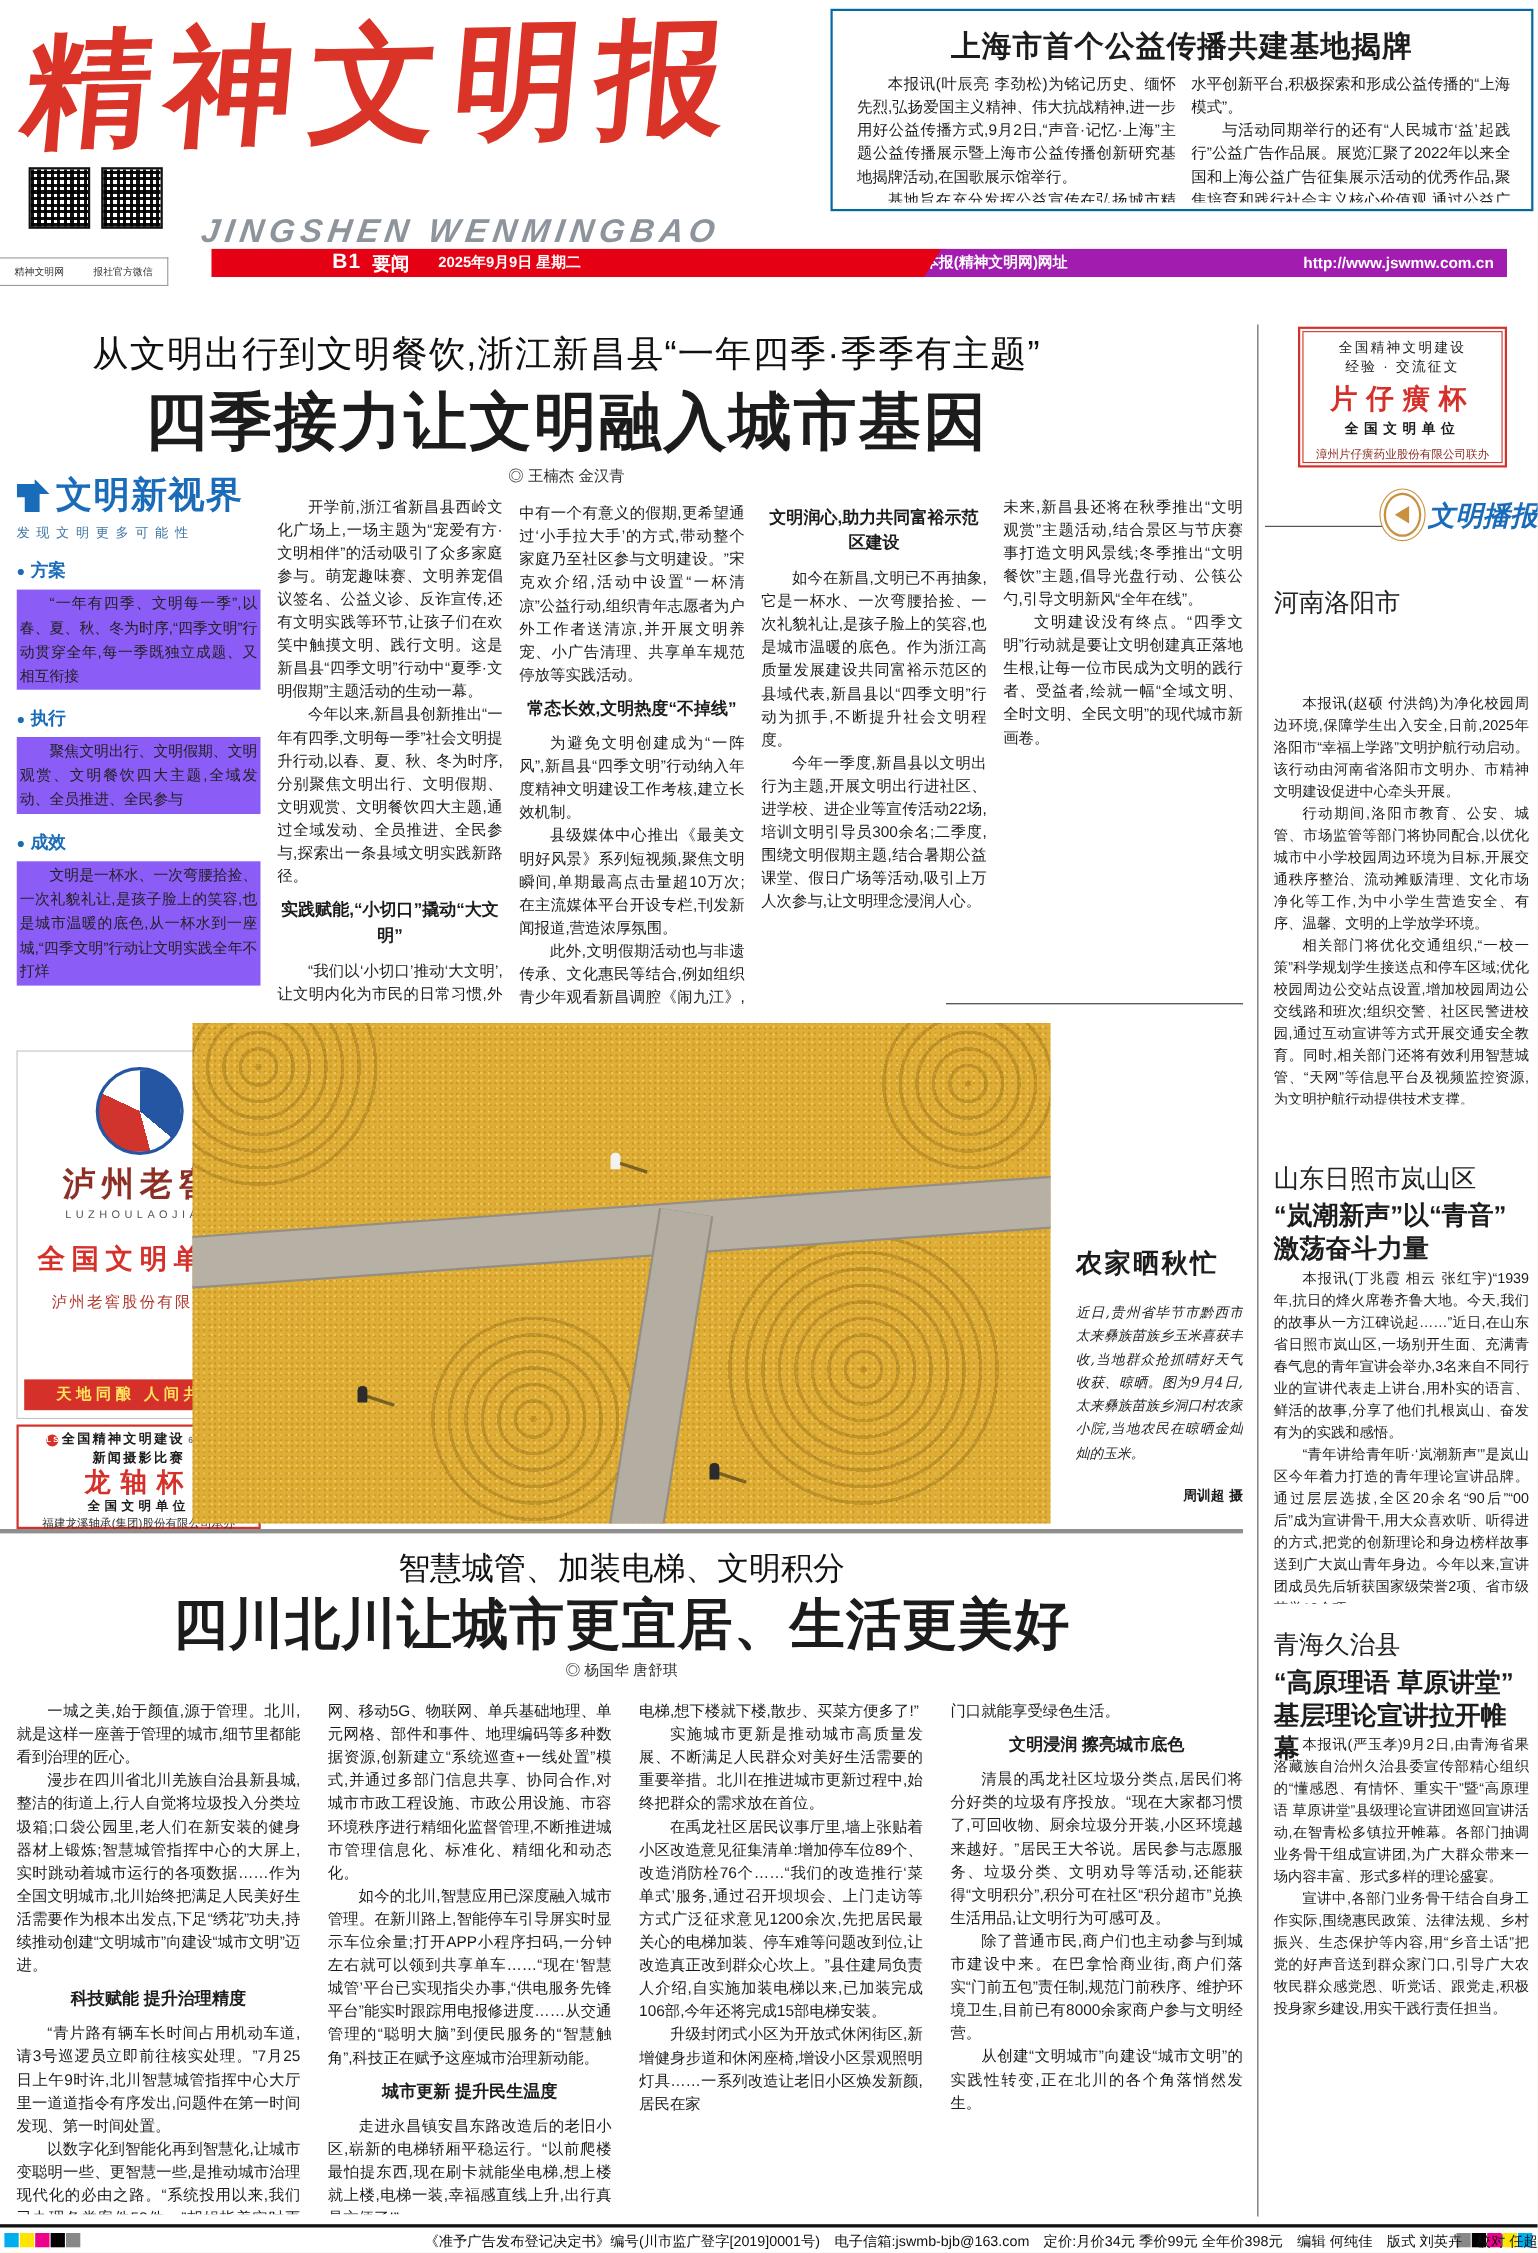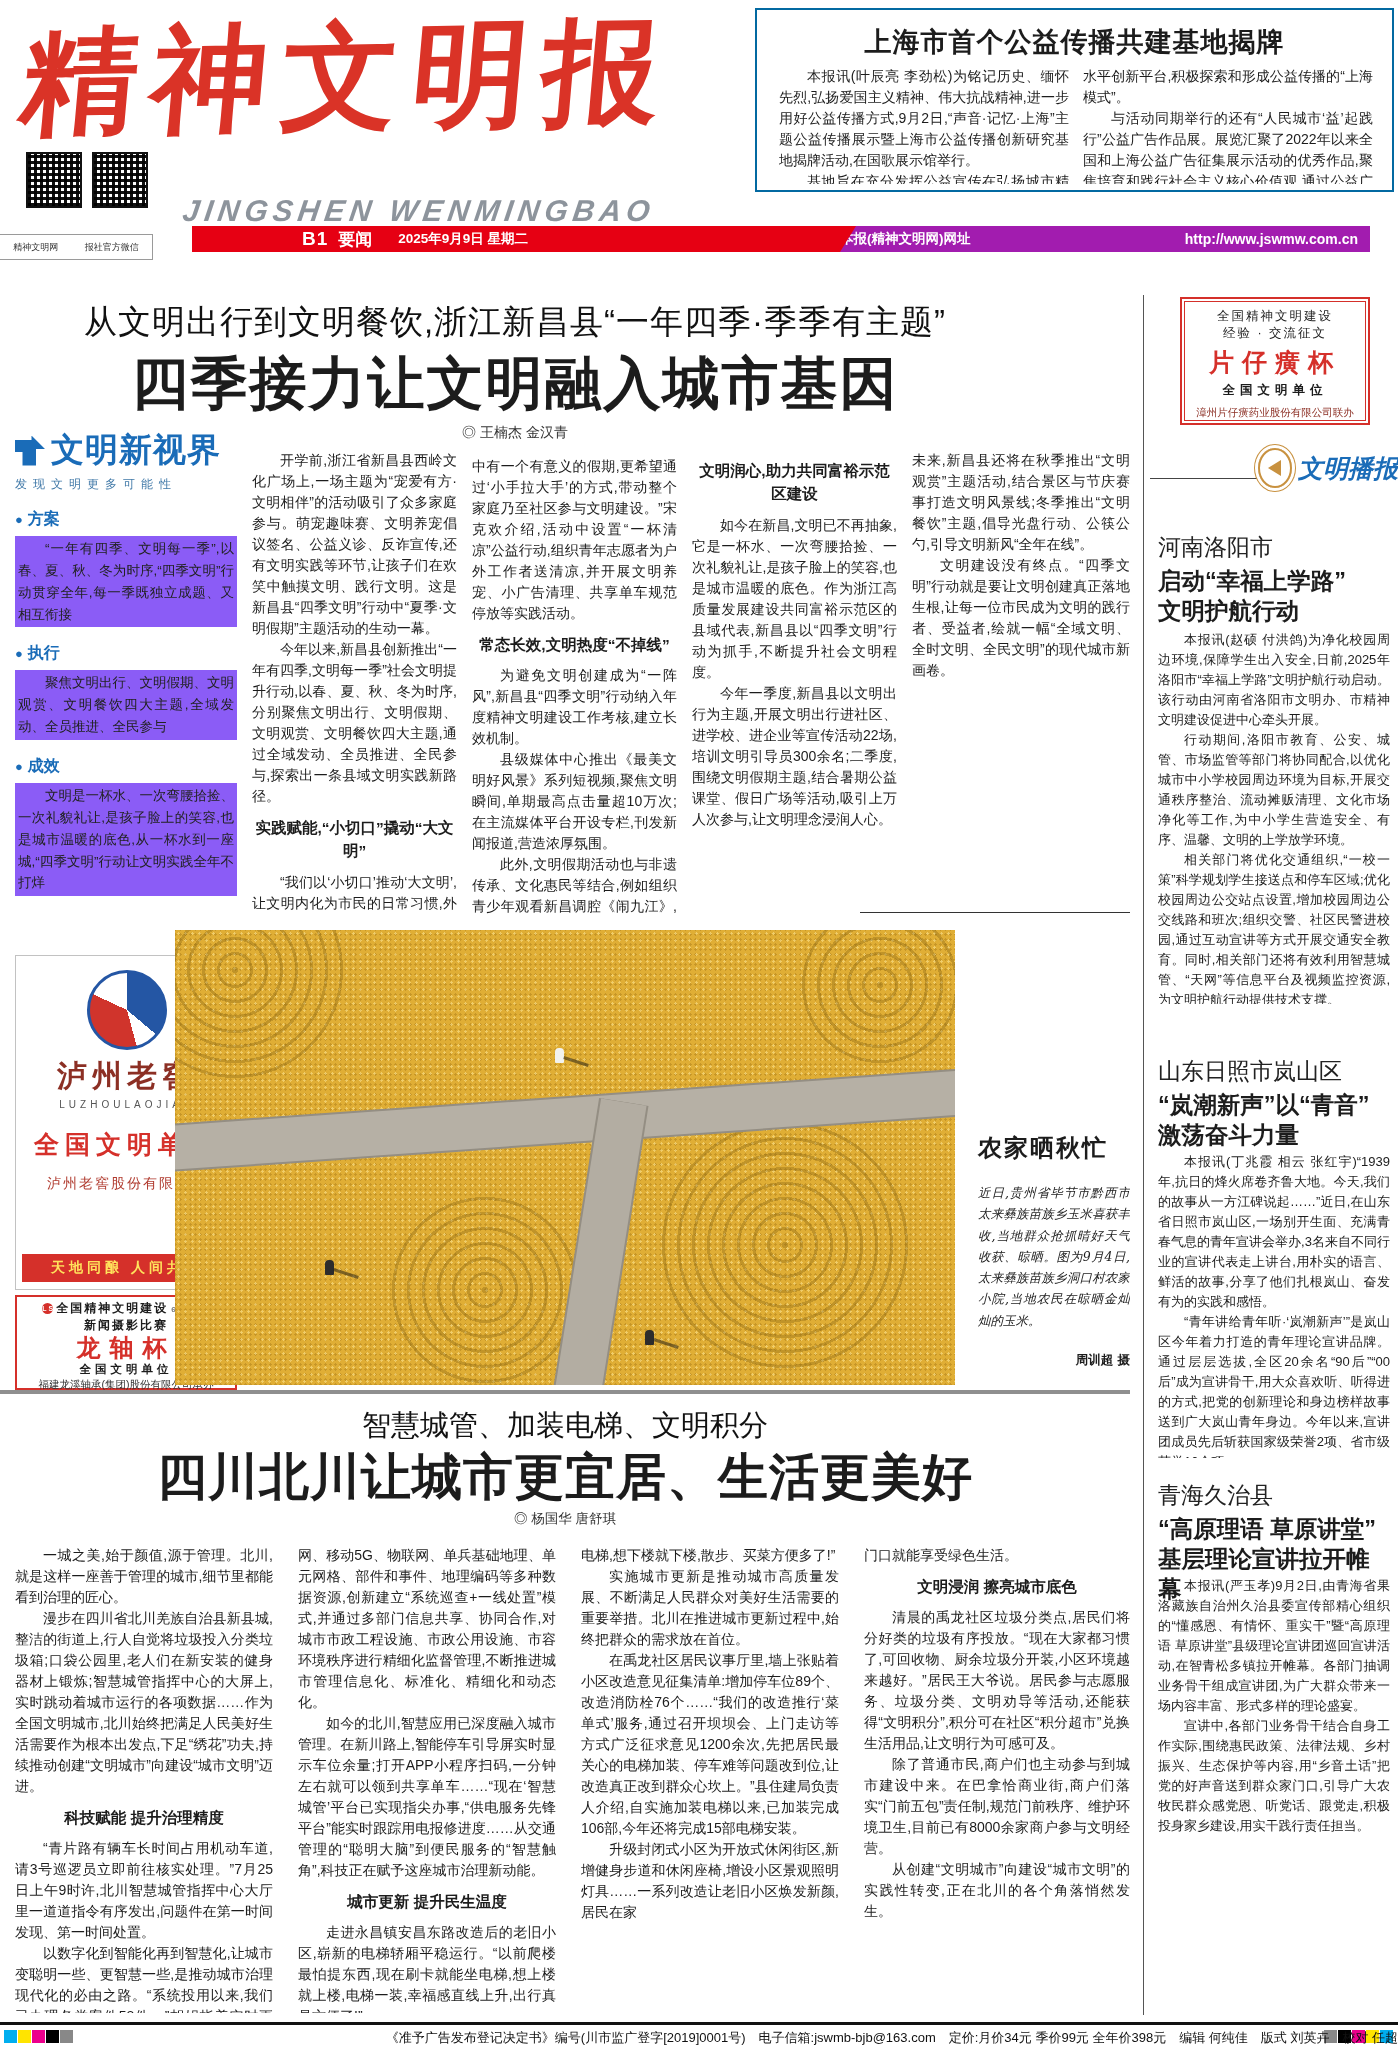--- a/index.html
+++ b/index.html
@@ -276,24 +276,20 @@
   </div>
 
   <div class="abs bobao-rule"></div>
   <div class="abs bobao">
     <span class="bobao-ic"></span>
     <span class="bobao-tx">文明播报</span>
   </div>
 
   <div class="abs rr-art" style="top:532px;">
     <div class="rr-loc">河南洛阳市</div>
-    <div class="rr-title">
-      <div>启动“幸福上学路”</div>
-      <div>文明护航行动</div>
-    </div>
   </div>
   <div class="abs rr-art rr-body" style="top:630px;height:374px;">
       <p>本报讯(赵硕 付洪鸽)为净化校园周边环境,保障学生出入安全,日前,2025年洛阳市“幸福上学路”文明护航行动启动。该行动由河南省洛阳市文明办、市精神文明建设促进中心牵头开展。</p>
       <p>行动期间,洛阳市教育、公安、城管、市场监管等部门将协同配合,以优化城市中小学校园周边环境为目标,开展交通秩序整治、流动摊贩清理、文化市场净化等工作,为中小学生营造安全、有序、温馨、文明的上学放学环境。</p>
       <p>相关部门将优化交通组织,“一校一策”科学规划学生接送点和停车区域;优化校园周边公交站点设置,增加校园周边公交线路和班次;组织交警、社区民警进校园,通过互动宣讲等方式开展交通安全教育。同时,相关部门还将有效利用智慧城管、“天网”等信息平台及视频监控资源,为文明护航行动提供技术支撑。</p>
     </div>
 
   <div class="abs rr-art" style="top:1056px;">
     <div class="rr-loc">山东日照市岚山区</div>
     <div class="rr-title">

